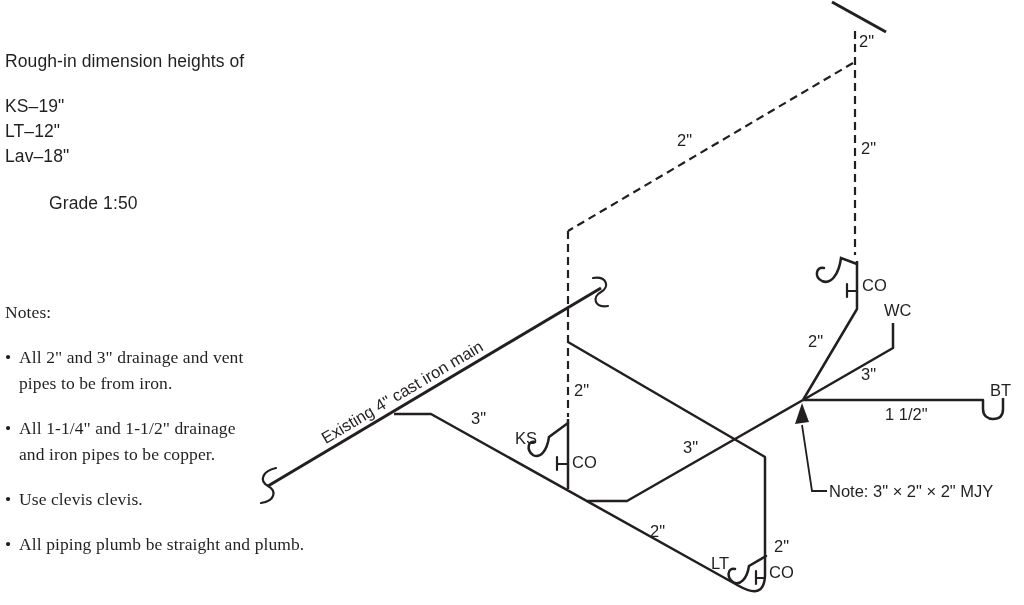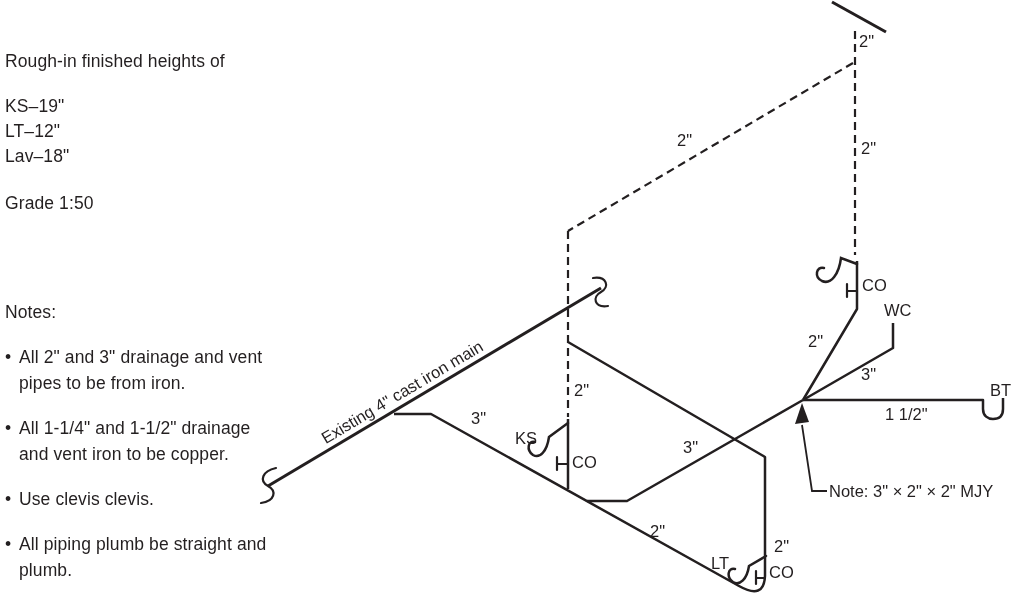--- a/index.html
+++ b/index.html
@@ -20,22 +20,22 @@
   }
   .textblock {
     position: absolute;
     font-size: 17.5px;
     line-height: 26px;
     color: #231f20;
     letter-spacing: 0.1px;
   }
   #info-block { left: 5px; top: 48px; width: 300px; }
   #info-block .dims { margin-top: 20px; line-height: 25px; }
-  #info-block .grade { margin-top: 21px; }
-  #notes-block { left: 5px; top: 299px; width: 305px; }
+  #info-block .grade { margin-top: 21px; margin-left: 44px; }
+  #notes-block { left: 5px; top: 299px; width: 305px; font-family: Liberation Serif, serif; }
   .note-item { position: relative; padding-left: 14px; margin-top: 19px; }
   .note-item .bullet { position: absolute; left: 0; top: 0; }
   #diagram-svg { position: absolute; left: 0; top: 0; }
   #diagram-svg path, #diagram-svg line {
     stroke: #231f20;
     fill: none;
   }
   #diagram-svg text {
     fill: #231f20;
     font-family: "Liberation Sans", sans-serif;
@@ -48,40 +48,40 @@
   .dashed { stroke-dasharray: 8 5; }
   .note-text { font-size: 17px; }
   .main-label-text { font-size: 17.5px; }
 </style>
 </head>
 <body>
 
 <div class="canvas">
 
   <div id="info-block" class="textblock">
-    <div>Rough-in finished heights of</div>
+    <div>Rough-in dimension heights of</div>
     <div class="dims">
       <div>KS–19"</div>
       <div>LT–12"</div>
       <div>Lav–18"</div>
     </div>
     <div class="grade">Grade 1:50</div>
   </div>
 
   <div id="notes-block" class="textblock">
     <div>Notes:</div>
     <div class="note-item">
       <span class="bullet">•</span>
       <div>All 2" and 3" drainage and vent</div>
       <div>pipes to be from iron.</div>
     </div>
     <div class="note-item">
       <span class="bullet">•</span>
       <div>All 1-1/4" and 1-1/2" drainage</div>
-      <div>and vent iron to be copper.</div>
+      <div>and iron pipes to be copper.</div>
     </div>
     <div class="note-item">
       <span class="bullet">•</span>
       <div>Use clevis clevis.</div>
     </div>
     <div class="note-item">
       <span class="bullet">•</span>
       <div>All piping plumb be straight and plumb.</div>
     </div>
   </div>

